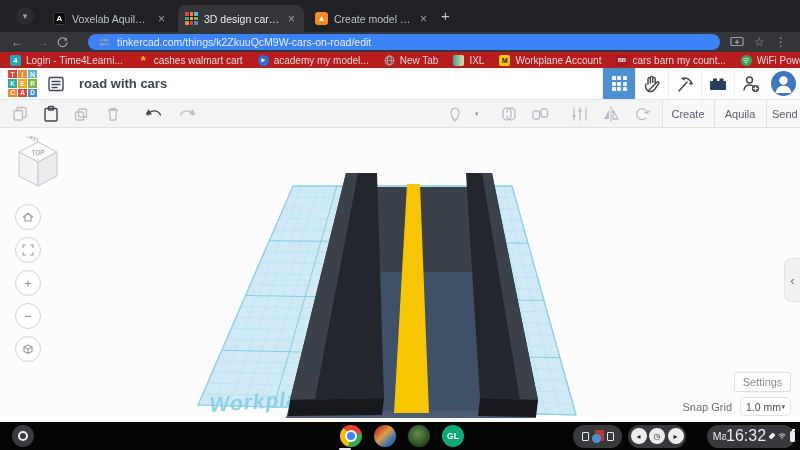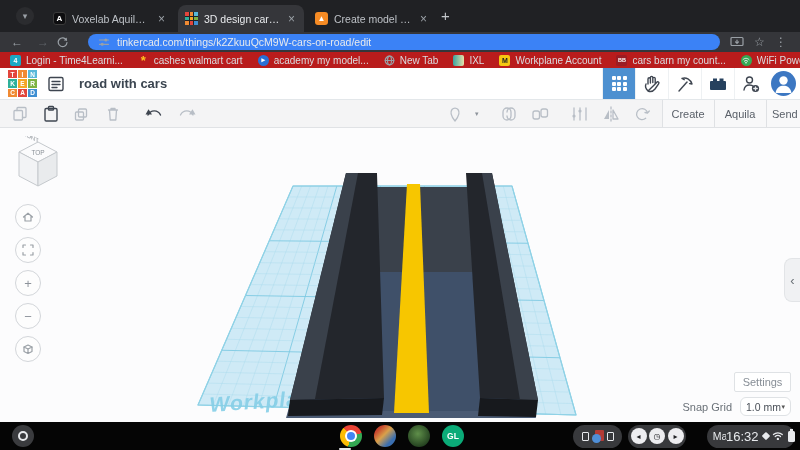--- a/index.html
+++ b/index.html
@@ -94,21 +94,21 @@
   .pill{position:absolute;top:2.5px;height:23px;border-radius:12px;background:#38393c;display:flex;align-items:center;}
   .tote{left:573px;width:49px;gap:3px;justify-content:center;}
   .doc{width:7px;height:9px;border:1px solid #e8eaed;border-radius:1px;}
   .thumb{position:relative;width:12px;height:13px;}
   .thumb i{position:absolute;right:0;top:0;width:9px;height:11px;background:#b23b35;border-radius:1px;}
   .thumb b{position:absolute;left:0;bottom:0;width:9px;height:9px;background:#4f8fd8;border-radius:50%;}
   .ctrls{left:628px;width:58px;gap:2.5px;justify-content:center;}
   .cbtn{width:16px;height:16px;border-radius:50%;background:#ededf0;color:#202124;font-size:8px;
     display:flex;align-items:center;justify-content:center;}
   .datepill{left:707px;width:46px;justify-content:center;color:#e8eaed;font-size:10.5px;}
-  .statpill{left:726px;width:69px;gap:4px;justify-content:center;color:#e8eaed;font-size:13px;}
+  .statpill{left:726px;width:69px;gap:4px;justify-content:center;color:#e8eaed;font-size:16px;}
   .diamond{width:6px;height:6px;background:#e8eaed;transform:rotate(45deg);border-radius:1px;}
   .batt{width:7px;height:11px;background:#e8eaed;border-radius:1.5px;position:relative;}
   .batt:before{content:"";position:absolute;left:2px;top:-2px;width:3px;height:2px;background:#e8eaed;}
 
   svg{display:block;}
   .st{stroke:#9aa0a6;fill:none;stroke-width:1.2;stroke-linecap:round;stroke-linejoin:round;}
   .std{stroke:#3e4550;fill:none;stroke-width:1.4;stroke-linecap:round;stroke-linejoin:round;}
   .stl{stroke:#b8bec6;fill:none;stroke-width:1.3;stroke-linecap:round;stroke-linejoin:round;}
   .stw{stroke:#e8eaed;fill:none;stroke-width:1.3;stroke-linecap:round;}
   .caret{font-size:7px;color:#8d939b;}

